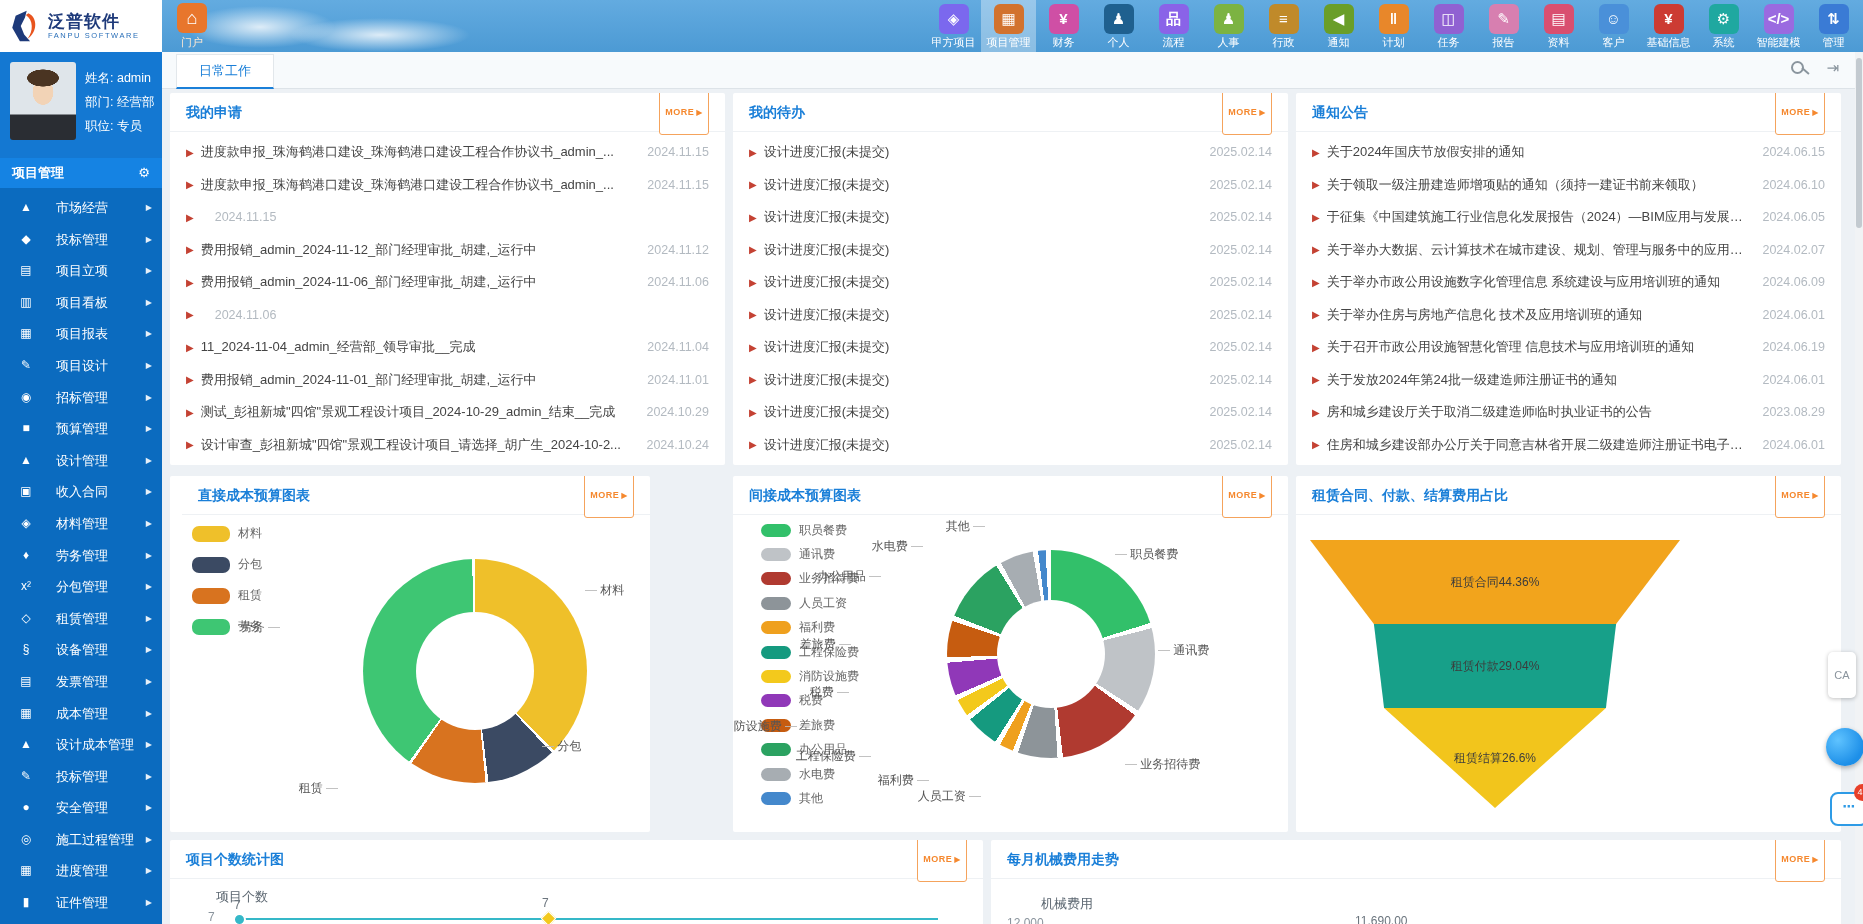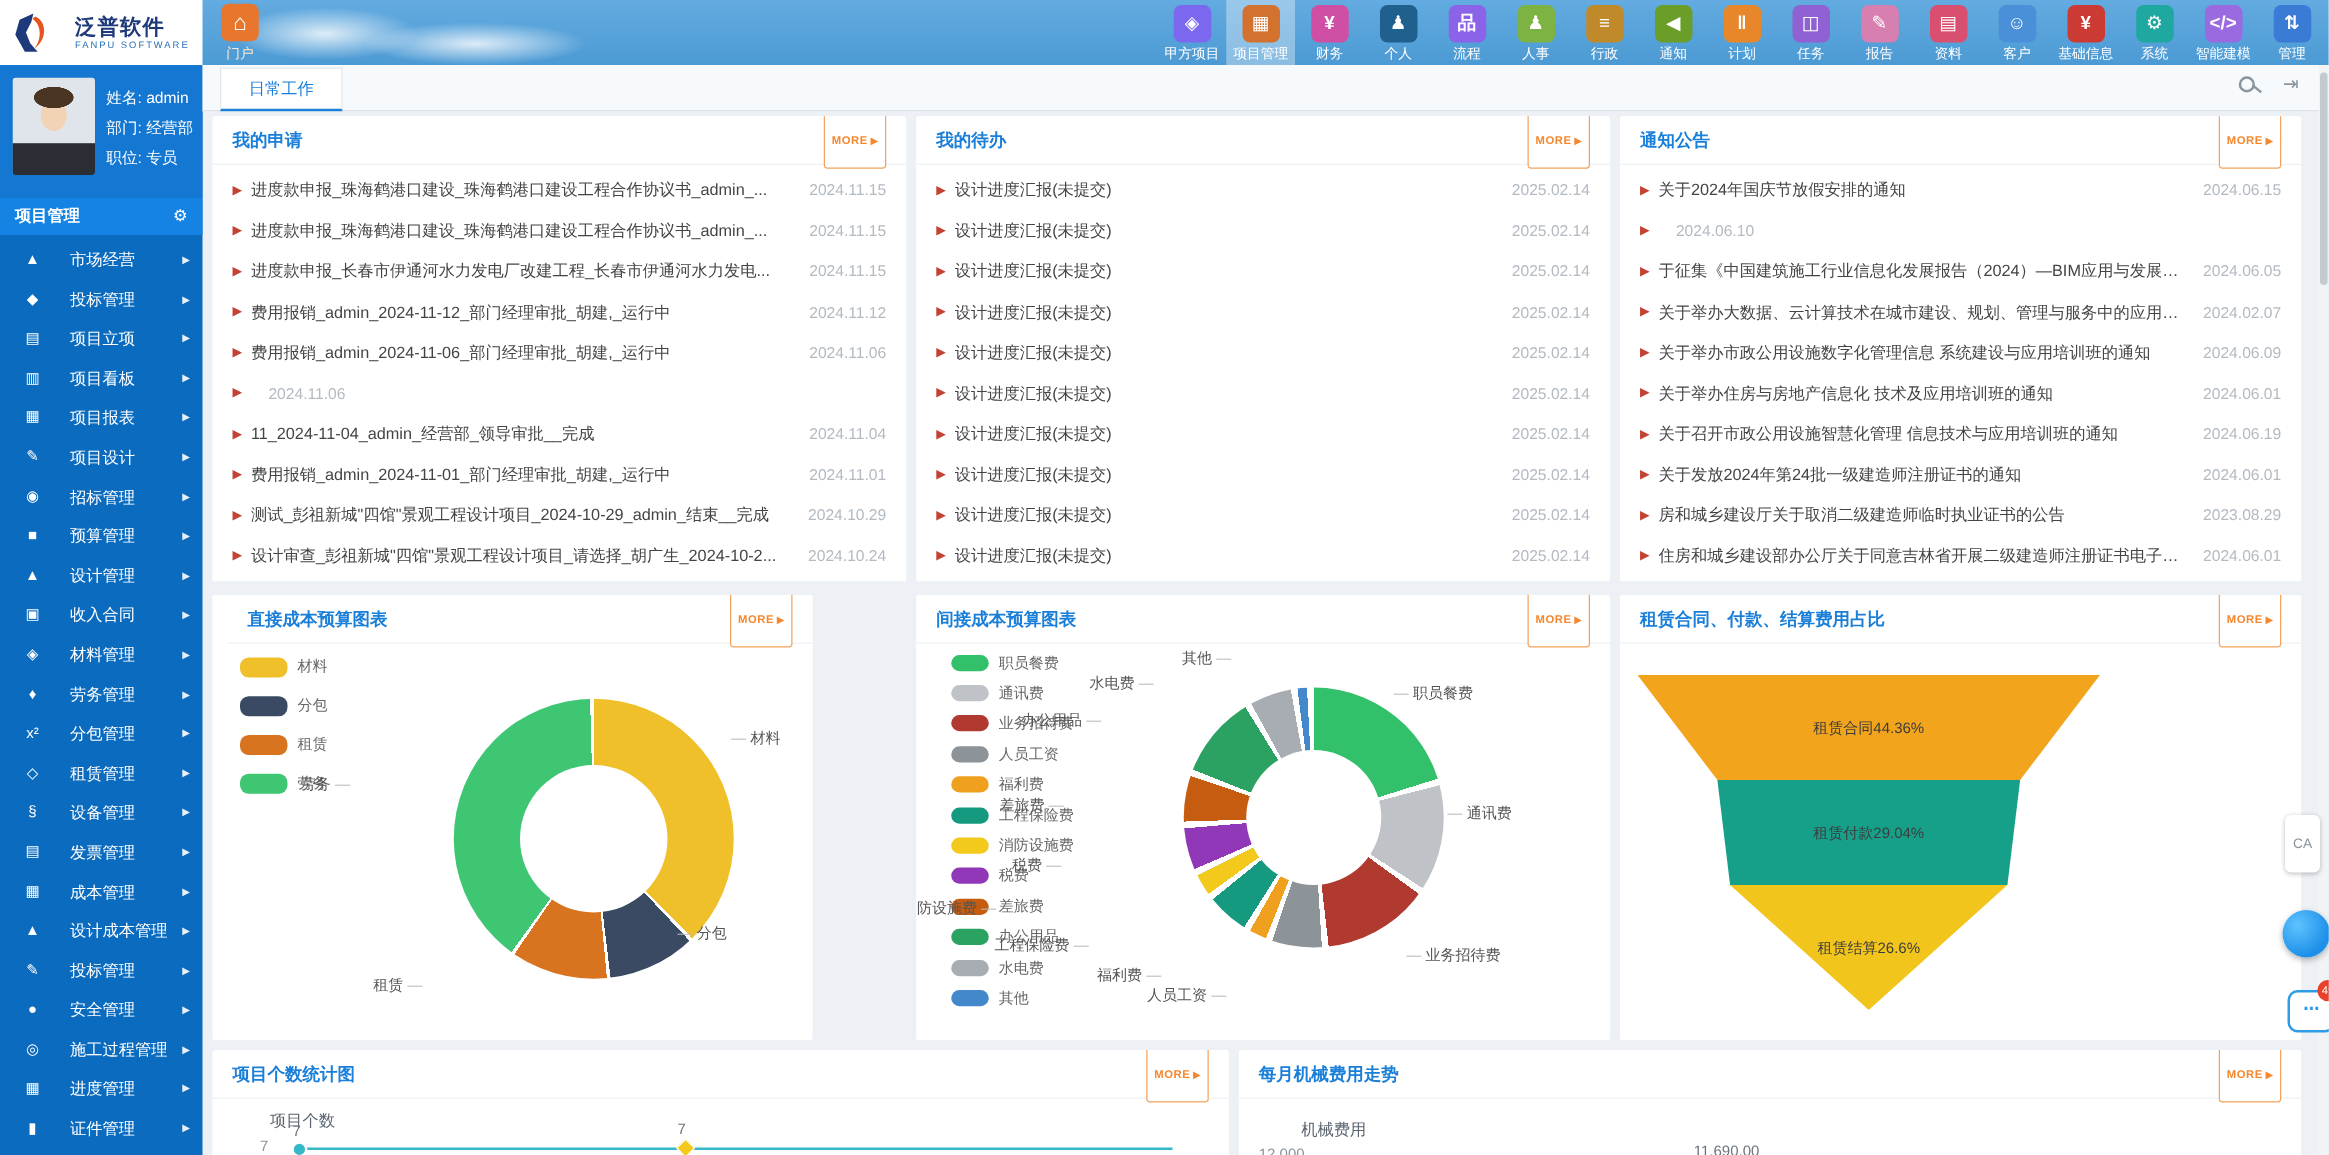--- a/index.html
+++ b/index.html
@@ -4,21 +4,21 @@
 <style>
   html,body{margin:0;padding:0;}
   body{width:1863px;height:924px;position:relative;overflow:hidden;
        font-family:"Liberation Sans","DejaVu Sans",sans-serif;background:#edf1f5;}
   
   .hdr{position:absolute;left:0;top:0;width:1863px;height:52px;
        background:linear-gradient(#63abe0,#4c9ad4);}
   .cloud{position:absolute;border-radius:50%;
        background:radial-gradient(closest-side,rgba(255,255,255,.8),rgba(255,255,255,0));}
   .logo{position:absolute;left:0;top:0;width:162px;height:52px;background:#fff;
-        display:flex;align-items:center;gap:18px;padding-left:8px;box-sizing:border-box;}
+        display:flex;align-items:center;gap:6px;padding-left:8px;box-sizing:border-box;}
   .logo-txt .t1{font-size:17px;font-weight:bold;color:#1e3a7a;letter-spacing:1px;line-height:18px;}
   .logo-txt .t2{font-size:7.5px;color:#2a6fb8;letter-spacing:1.6px;}
   .portal{position:absolute;left:170px;top:3px;width:44px;text-align:center;cursor:pointer;}
   .portal .pic{width:30px;height:30px;margin:0 auto;border-radius:6px;background:#e8762c;
        color:#fff;font-size:18px;line-height:30px;}
   .portal .plab{font-size:11px;color:#fde8d2;margin-top:2px;}
   .nav{position:absolute;left:926px;top:0;height:52px;display:flex;}
   .nav-item{width:55px;height:52px;text-align:center;cursor:pointer;padding-top:4px;box-sizing:border-box;}
   .nav-item.active{background:rgba(255,255,255,.35);}
   .nav-item .nic{width:30px;height:30px;margin:0 auto;border-radius:6px;color:#fff;
@@ -361,21 +361,20 @@
         <span class="ltxt">进度款申报_珠海鹤港口建设_珠海鹤港口建设工程合作协议书_admin_...</span>
         <span class="ldate">2024.11.15</span>
       </div>
       <div class="lrow">
         <span class="blt">▶</span>
         <span class="ltxt">进度款申报_珠海鹤港口建设_珠海鹤港口建设工程合作协议书_admin_...</span>
         <span class="ldate">2024.11.15</span>
       </div>
       <div class="lrow">
         <span class="blt">▶</span>
-        <span class="ltxt">进度款申报_长春市伊通河水力发电厂改建工程_长春市伊通河水力发电...</span>
         <span class="ldate">2024.11.15</span>
       </div>
       <div class="lrow">
         <span class="blt">▶</span>
         <span class="ltxt">费用报销_admin_2024-11-12_部门经理审批_胡建,_运行中</span>
         <span class="ldate">2024.11.12</span>
       </div>
       <div class="lrow">
         <span class="blt">▶</span>
         <span class="ltxt">费用报销_admin_2024-11-06_部门经理审批_胡建,_运行中</span>
@@ -473,20 +472,21 @@
     <span class="more"><span>MORE</span><b>▶</b></span>
   </div>
   <div class="plist">
       <div class="lrow">
         <span class="blt">▶</span>
         <span class="ltxt">关于2024年国庆节放假安排的通知</span>
         <span class="ldate">2024.06.15</span>
       </div>
       <div class="lrow">
         <span class="blt">▶</span>
+        <span class="ltxt">关于领取一级注册建造师增项贴的通知（须持一建证书前来领取）</span>
         <span class="ldate">2024.06.10</span>
       </div>
       <div class="lrow">
         <span class="blt">▶</span>
         <span class="ltxt">于征集《中国建筑施工行业信息化发展报告（2024）—BIM应用与发展》材料...</span>
         <span class="ldate">2024.06.05</span>
       </div>
       <div class="lrow">
         <span class="blt">▶</span>
         <span class="ltxt">关于举办大数据、云计算技术在城市建设、规划、管理与服务中的应用培训班...</span>

